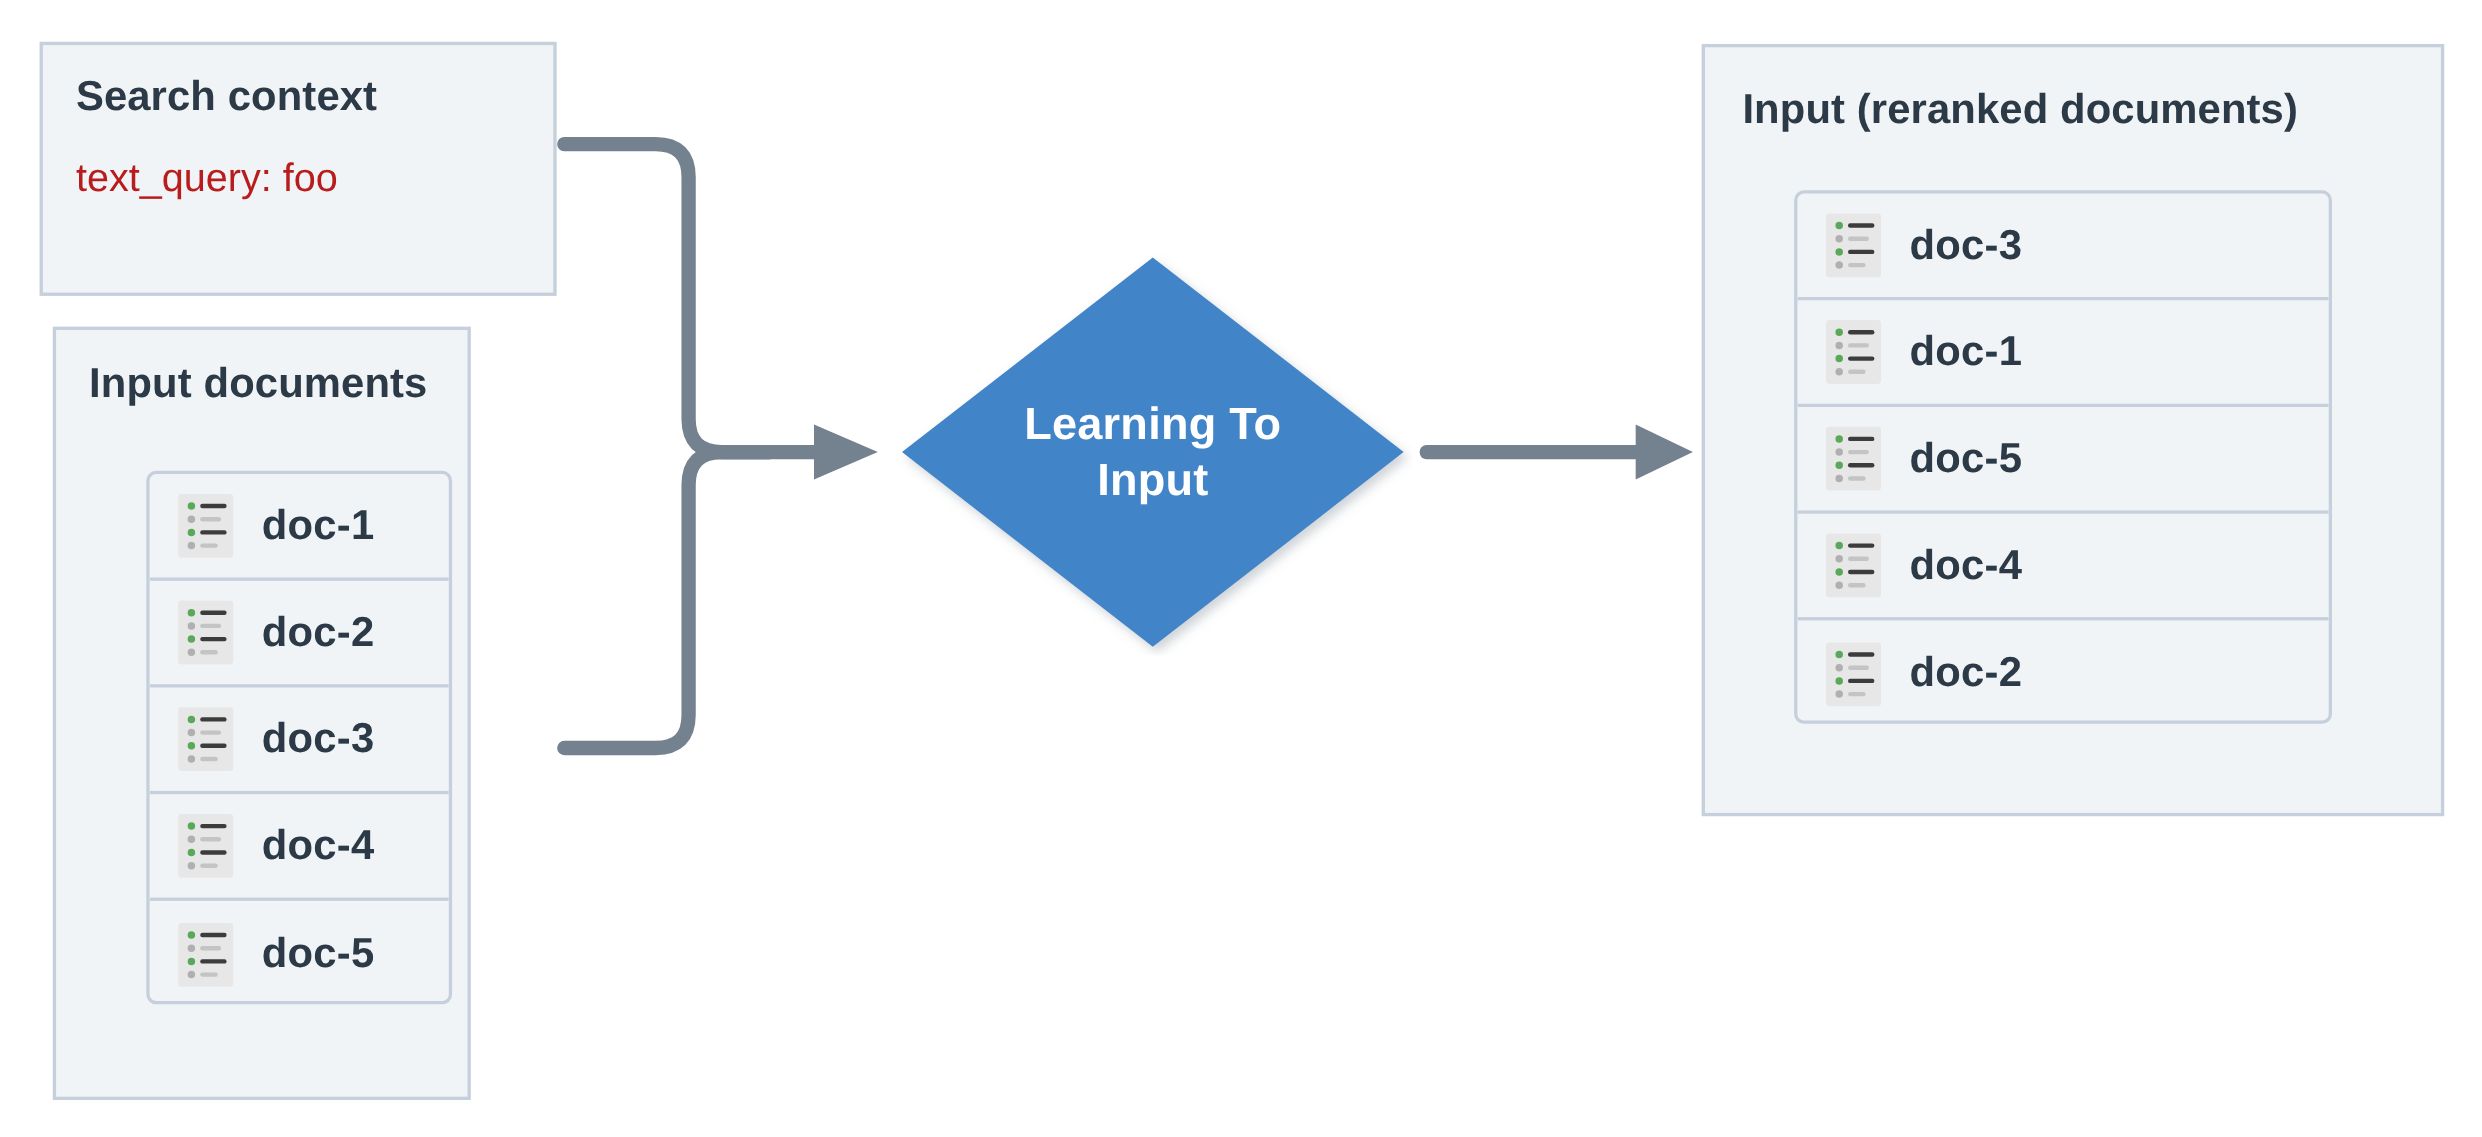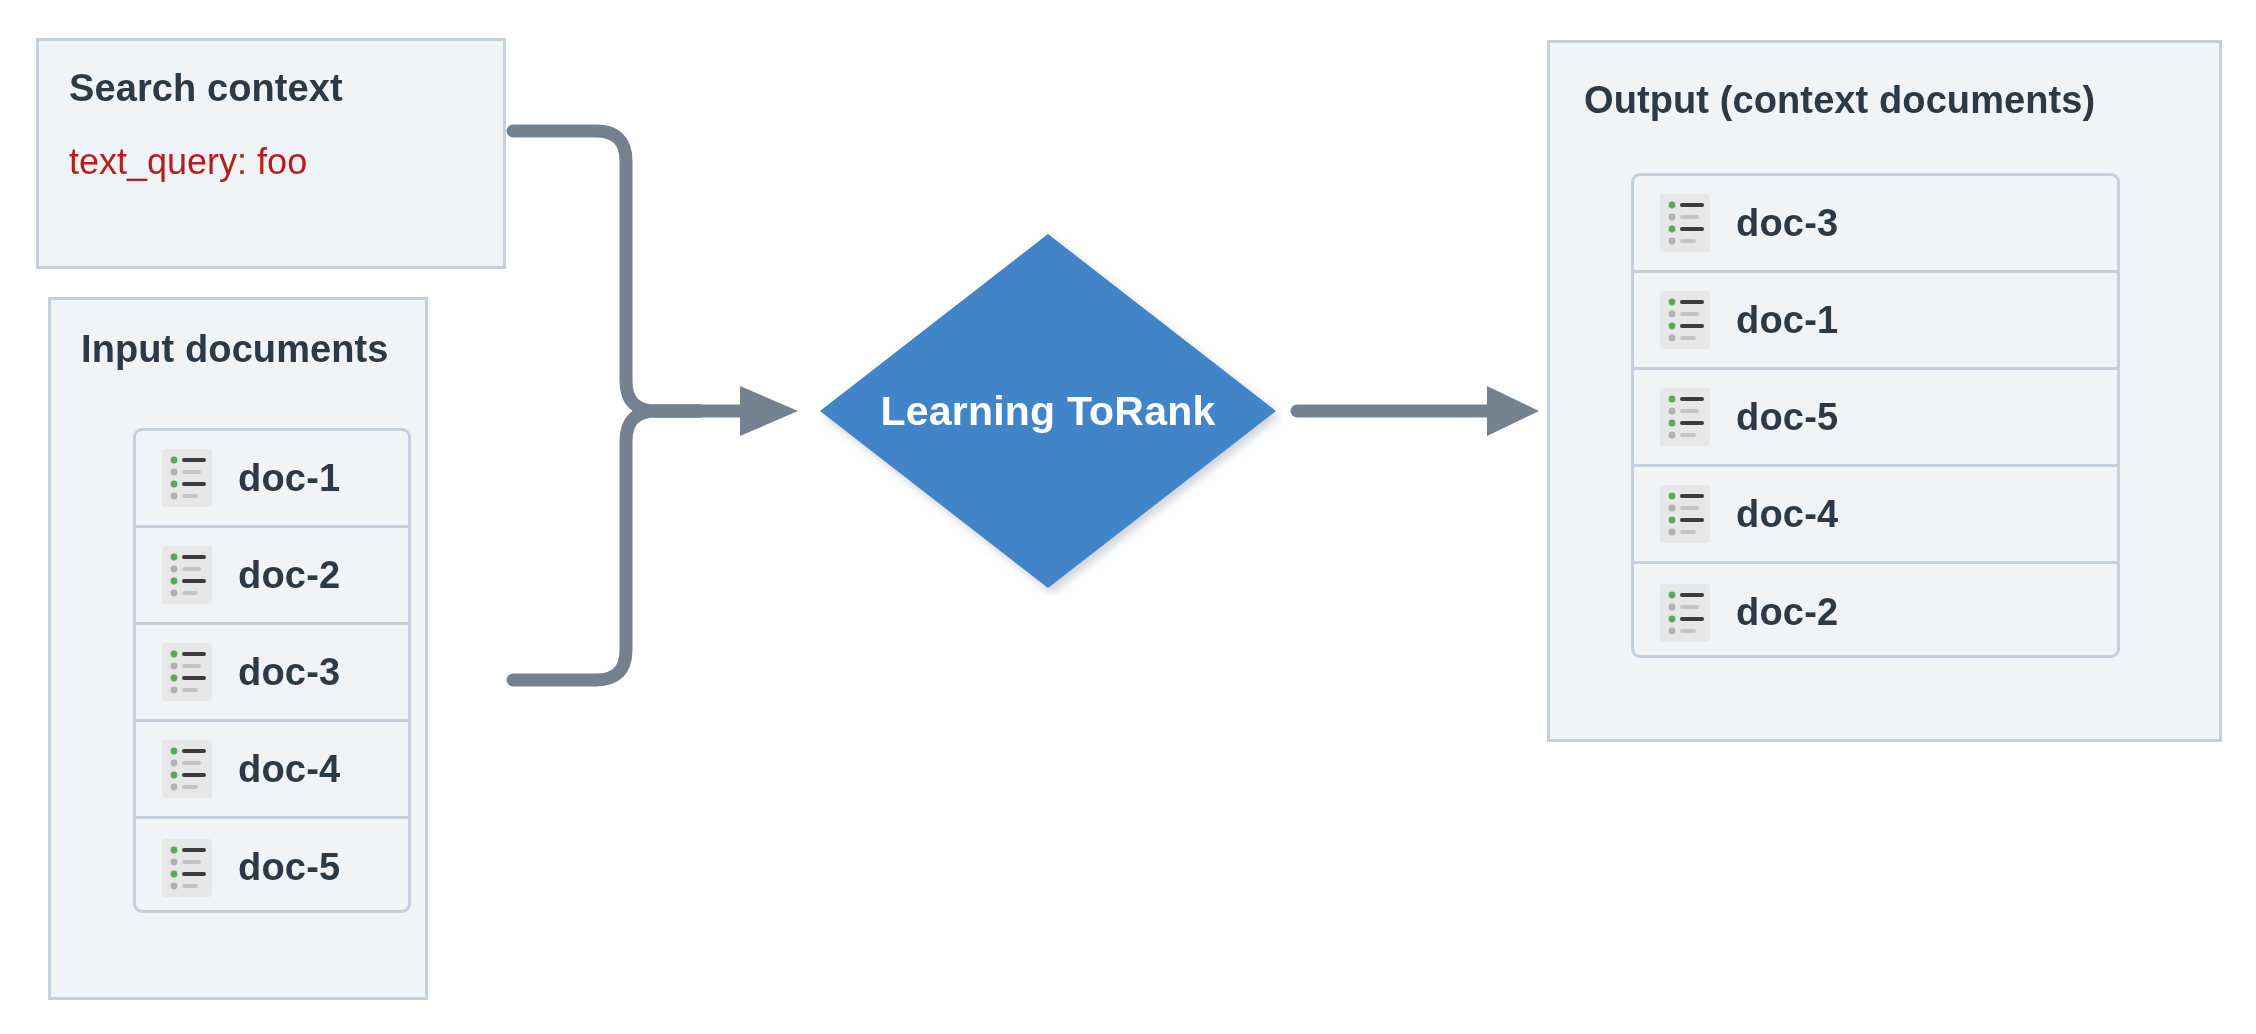--- a/index.html
+++ b/index.html
@@ -150,21 +150,21 @@
     height: 370px;
   }
   #ltr-node svg { display: block; }
   #ltr-label {
     position: absolute;
     left: 0;
     top: 0;
     width: 472px;
     height: 370px;
     display: flex;
-    flex-direction: row;
+    flex-direction: column;
     justify-content: center;
     align-items: center;
     color: #ffffff;
     font-size: 41px;
     font-weight: bold;
     line-height: 1.24;
     text-align: center;
     letter-spacing: 0.2px;
   }
 
@@ -286,26 +286,26 @@
         </div>
       </div>
   </div>
 
   <div id="ltr-node">
     <svg viewBox="0 0 472 370" width="472" height="370" aria-hidden="true">
       <polygon points="236,8 464,185 236,362 8,185" fill="#4284c8" filter="url(#node-shadow)"></polygon>
     </svg>
     <div id="ltr-label">
       <span>Learning To</span>
-      <span>Rank</span>
+      <span>Input</span>
     </div>
   </div>
 
   <div class="panel" id="output-panel">
-    <div class="panel-title" id="output-title">Output (context documents)</div>
+    <div class="panel-title" id="output-title">Input (reranked documents)</div>
     <div class="doc-list" id="output-doc-list">
         <div class="doc-item">
           <span class="doc-icon">
             <svg width="50" height="58" viewBox="0 0 50 58" aria-hidden="true">
               <circle cx="12" cy="11" r="3.4" fill="#5aa85a"></circle>
               <rect x="20" y="9" width="24" height="4" rx="2" fill="#3c3c3c"></rect>
               <circle cx="12" cy="23" r="3.4" fill="#b0b0b0"></circle>
               <rect x="20" y="21" width="19" height="4" rx="2" fill="#c4c4c4"></rect>
               <circle cx="12" cy="35" r="3.4" fill="#5aa85a"></circle>
               <rect x="20" y="33" width="24" height="4" rx="2" fill="#3c3c3c"></rect>

